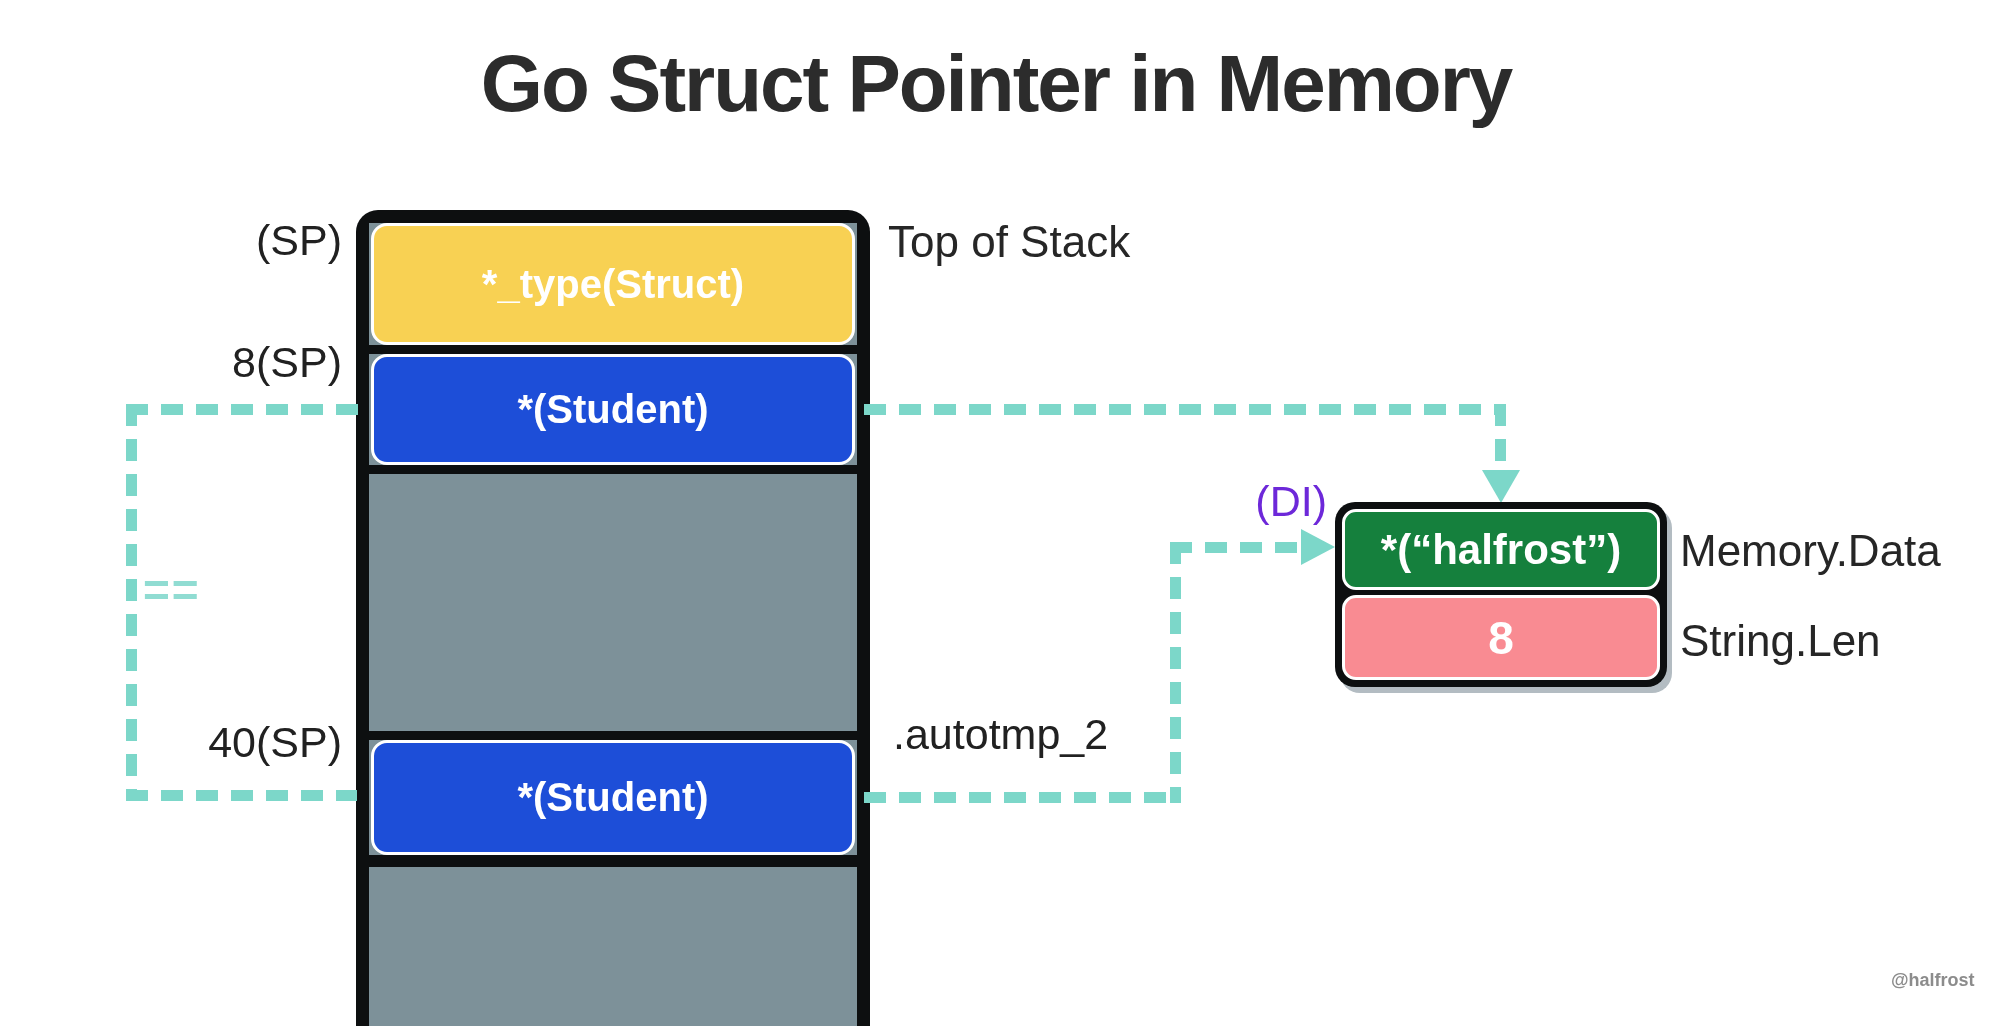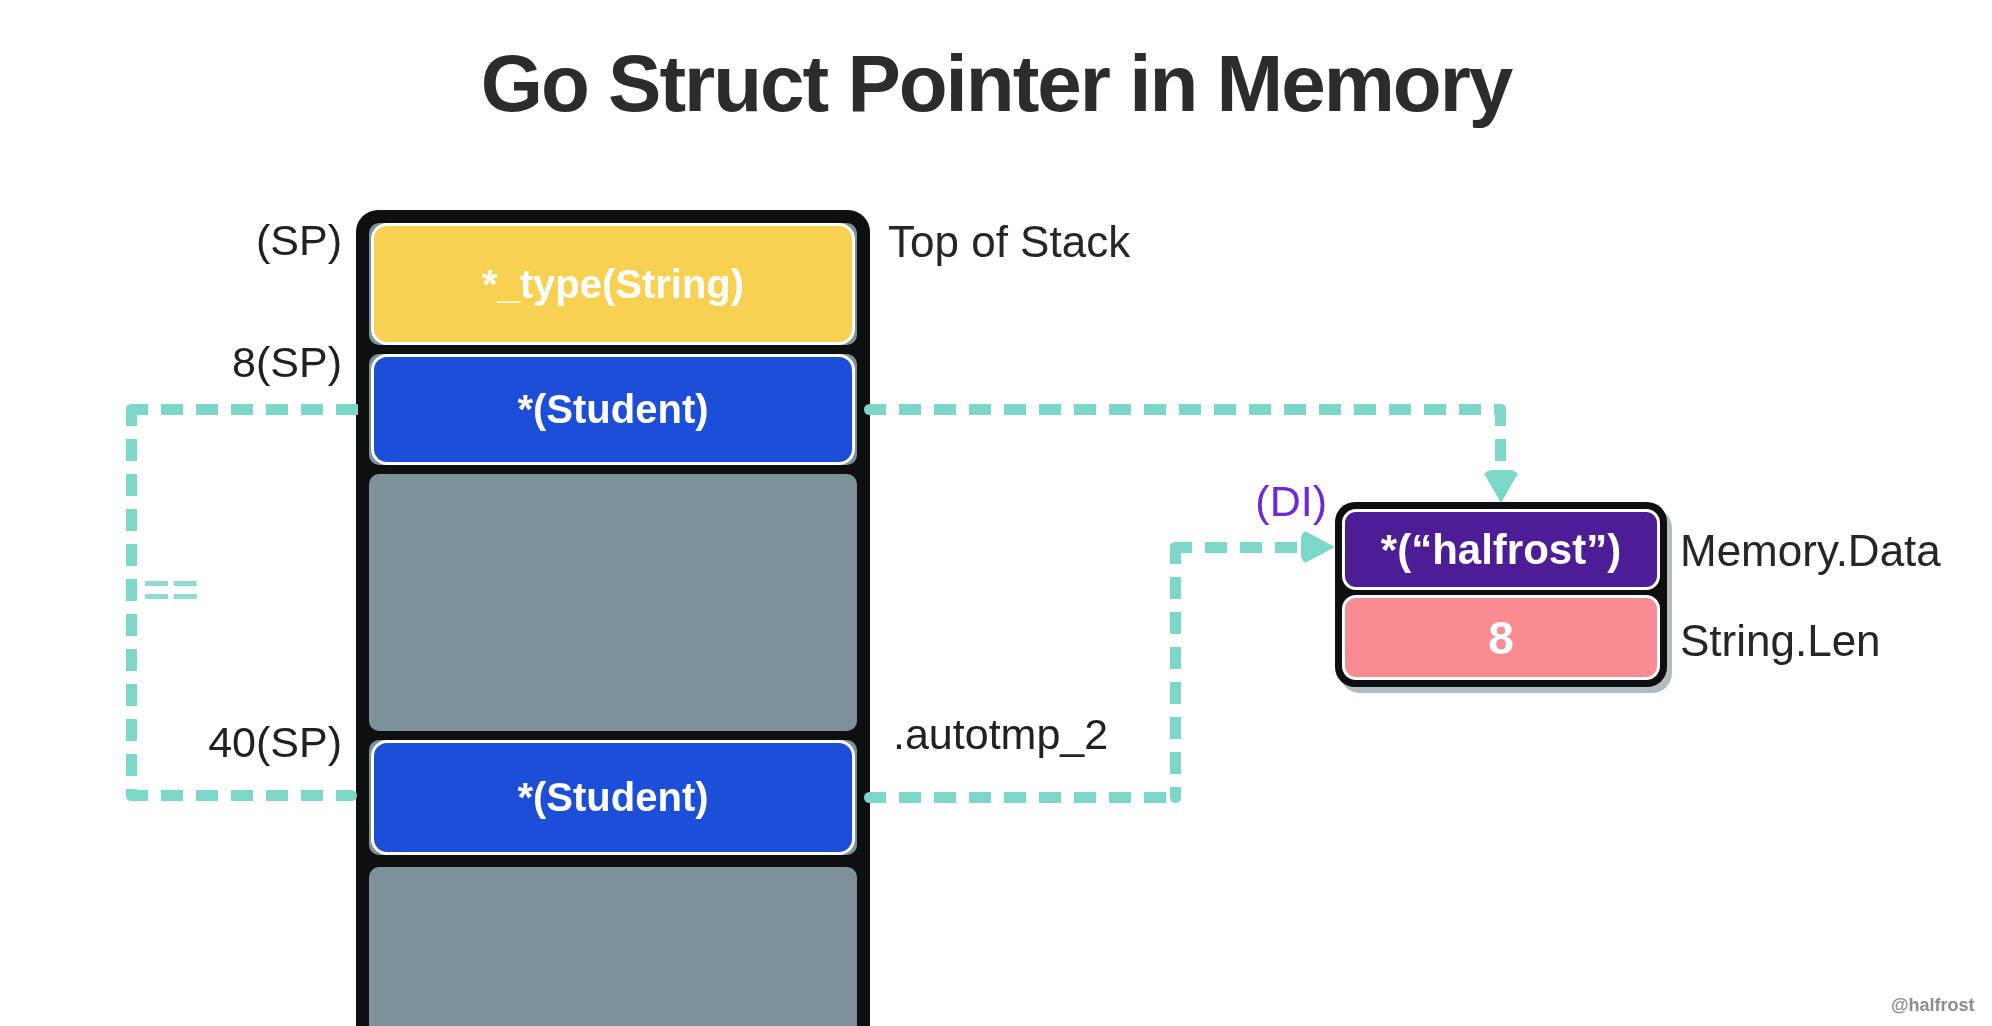--- a/index.html
+++ b/index.html
@@ -1,15 +1,15 @@
 <!DOCTYPE html>
 <html><head>
 <meta charset="utf-8">
 <style>
-  * { margin: 0; padding: 0; box-sizing: border-box; border-radius: 10px; }
+  * { margin: 0; padding: 0; box-sizing: border-box; }
   html, body { background: #ffffff; }
   body {
     font-family: "Liberation Sans", "DejaVu Sans", sans-serif;
     width: 1992px; height: 1026px;
     position: relative; overflow: hidden;
   }
   .canvas { position: absolute; left: 0; top: 0; width: 1992px; height: 1026px; }
 
   .title {
     position: absolute; left: 0; top: 38px; width: 1992px;
@@ -54,21 +54,21 @@
     position: absolute; left: 1335px; top: 502px; width: 332px; height: 185px;
     background: #0d0f10; border-radius: 20px;
     box-shadow: 5px 6px 0 #b3bcc2;
   }
   .string-cell {
     position: absolute; left: 7px; width: 318px;
     border: 3px solid #ffffff; border-radius: 14px;
     display: flex; align-items: center; justify-content: center;
     color: #ffffff; font-weight: 700;
   }
-  .string-data { top: 7px;  height: 81px; background: #4c1d95; font-size: 42px; }
+  .string-data { top: 7px;  height: 81px; background: #15803d; font-size: 42px; }
   .string-len  { top: 93px; height: 85px; background: #f98b92; font-size: 46px; }
 
   .di-label {
     position: absolute; width: 220px; left: 1107px; text-align: right;
     font-size: 43px; color: #6d28d9;
   }
   .lbl-di  { top: 477px; }
   .lbl-8di { top: 581px; }
 
   .field-label { position: absolute; left: 1680px; font-size: 44px; color: #262626; }
@@ -104,34 +104,34 @@
     border-left: 34px solid #7cd7c9;
   }
 
   .equality {
     position: absolute; left: 143px; top: 563px;
     font-size: 46px; font-weight: 700; letter-spacing: 2px; color: #90dcd2;
   }
 
   .watermark {
     position: absolute; left: 1891px; top: 970px;
-    font-size: 18px; font-weight: 600; color: #8c8c8c; margin-top: 25px;
+    font-size: 18px; font-weight: 600; color: #8c8c8c;
   }
 </style>
 </head>
 <body>
 
 <div class="canvas">
 
   <div class="title">Go Struct Pointer in Memory</div>
 
   <div class="stack-frame">
     <div class="slot slot-0">
       <div class="cell cell-yellow">
-        <span>*_type(String)</span>
+        <span>*_type(Struct)</span>
       </div>
     </div>
     <div class="slot slot-1">
       <div class="cell cell-teal">
         <span>*(Student)</span>
       </div>
     </div>
     <div class="slot slot-2"></div>
     <div class="slot slot-3">
       <div class="cell cell-teal">

